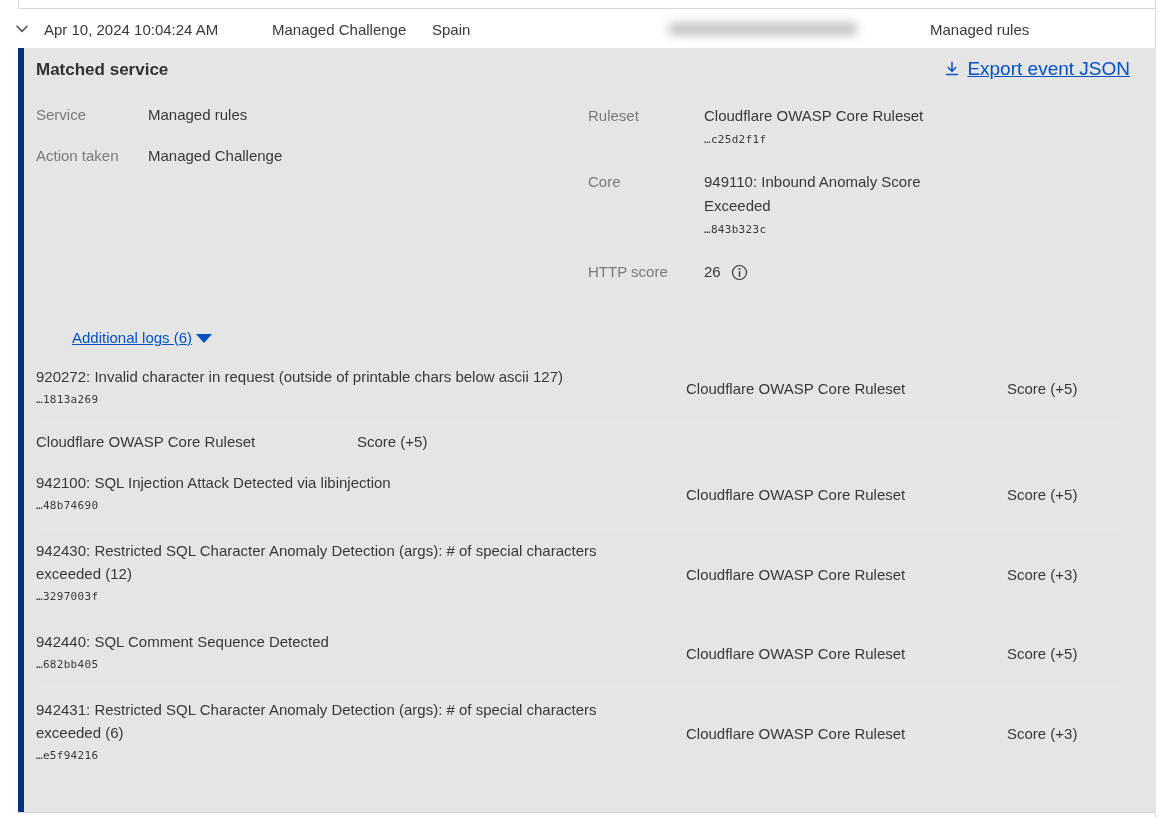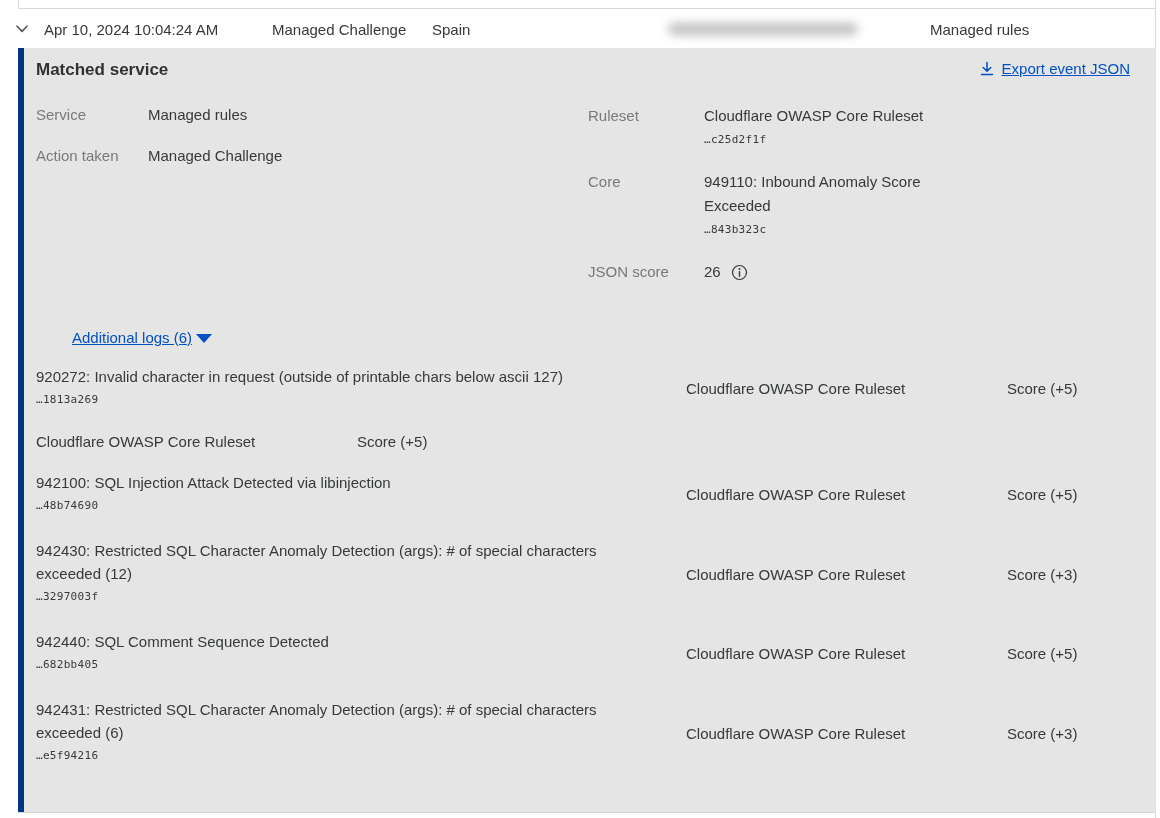--- a/index.html
+++ b/index.html
@@ -29,21 +29,21 @@
   .eh-service { left:930px; }
 
   
   .detail-panel { position:absolute; left:18px; right:4px; top:48px; height:764px; background:#e5e5e5; }
   .accent-bar { position:absolute; left:0; top:0; bottom:0; width:6px; background:#003681; }
   .panel-body { position:absolute; left:6px; right:0; top:0; bottom:0; padding:10px 26px 0 12px; }
 
   .panel-header { display:flex; justify-content:space-between; align-items:flex-start; margin-bottom:22px; }
   .panel-title { font-size:17px; line-height:24px; font-weight:bold; color:#313131; }
   a.link { color:#0051c3; text-decoration:underline; cursor:pointer; }
-  .export-link { display:inline-flex; align-items:center; gap:7px; font-size:15px; line-height:22px; }
+  .export-link { display:inline-flex; align-items:center; gap:7px; font-size:19px; line-height:22px; }
   .export-link .dl-icon { display:inline-flex; text-decoration:none; }
 
   .fields { display:flex; align-items:flex-start; }
   .col-left { width:552px; flex:none; }
   .col-right { flex:1; min-width:0; }
   .field { display:flex; margin-bottom:20px; line-height:21px; }
   .field-r { display:flex; margin-bottom:18px; line-height:24px; }
   .f-label { color:#797979; flex:none; }
   .col-left  .f-label { width:112px; }
   .col-right .f-label { width:116px; }
@@ -124,21 +124,21 @@
             </span>
           </div>
           <div class="field-r">
             <span class="f-label">Core</span>
             <span class="f-value wrap">
               <span>949110: Inbound Anomaly Score Exceeded</span>
               <span class="hash" style="display:block">…843b323c</span>
             </span>
           </div>
           <div class="field-r owasp-row">
-            <span class="f-label">JSON score</span>
+            <span class="f-label">HTTP score</span>
             <span class="owasp-val">
               <span>26</span>
               <span class="info-icon">
                 <svg width="17" height="17" viewBox="0 0 17 17">
                     <circle cx="8.5" cy="8.5" r="7" fill="none" stroke="#36393a" stroke-width="1.2"></circle>
                     <circle cx="8.5" cy="5.1" r="1" fill="#36393a"></circle>
                     <path d="M8.5 7.6v4.6" stroke="#36393a" stroke-width="1.4" stroke-linecap="round"></path>
                   </svg>
               </span>
             </span>

